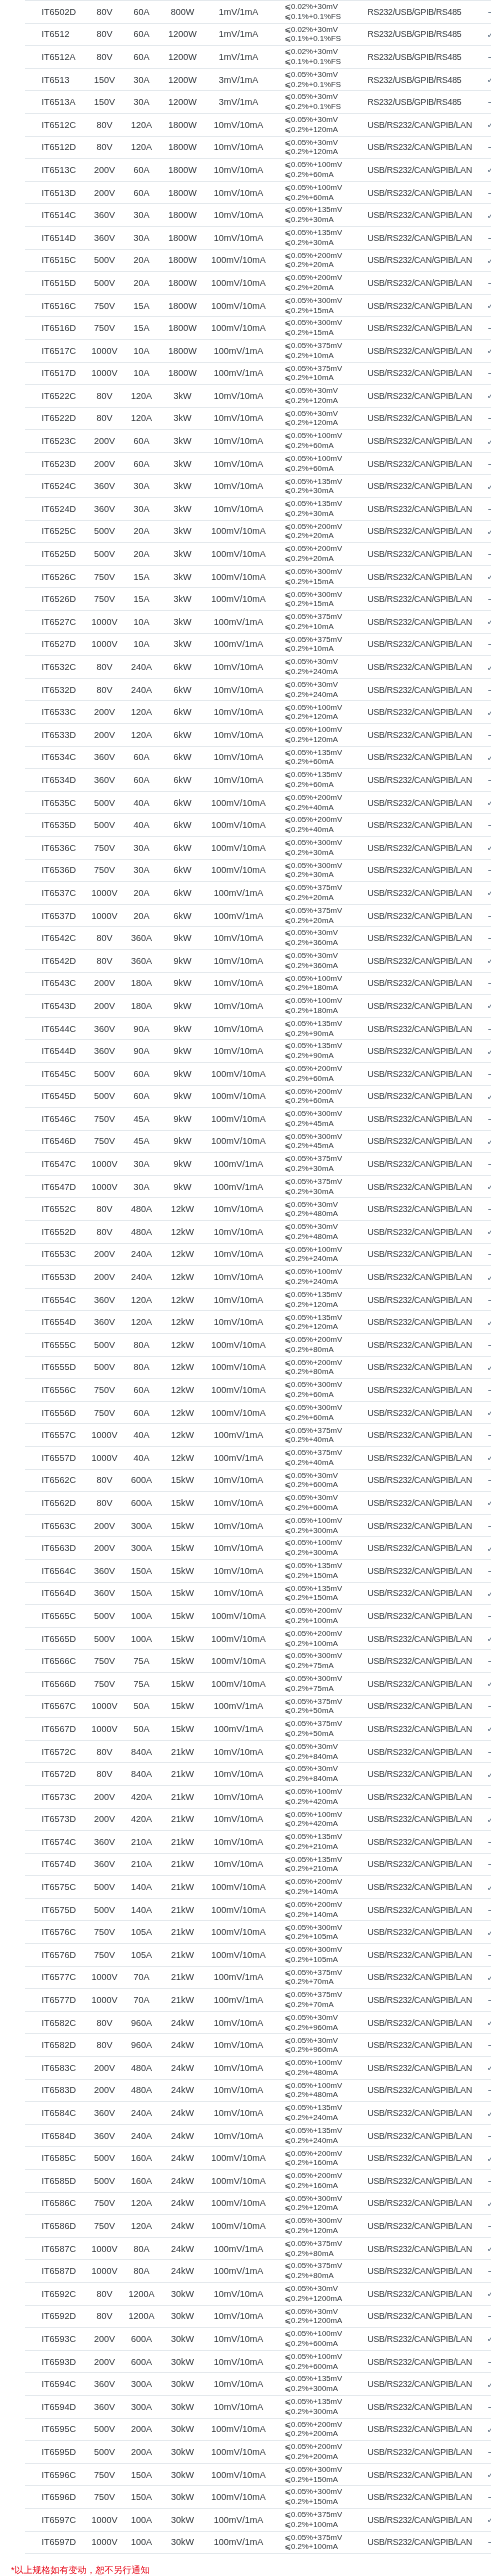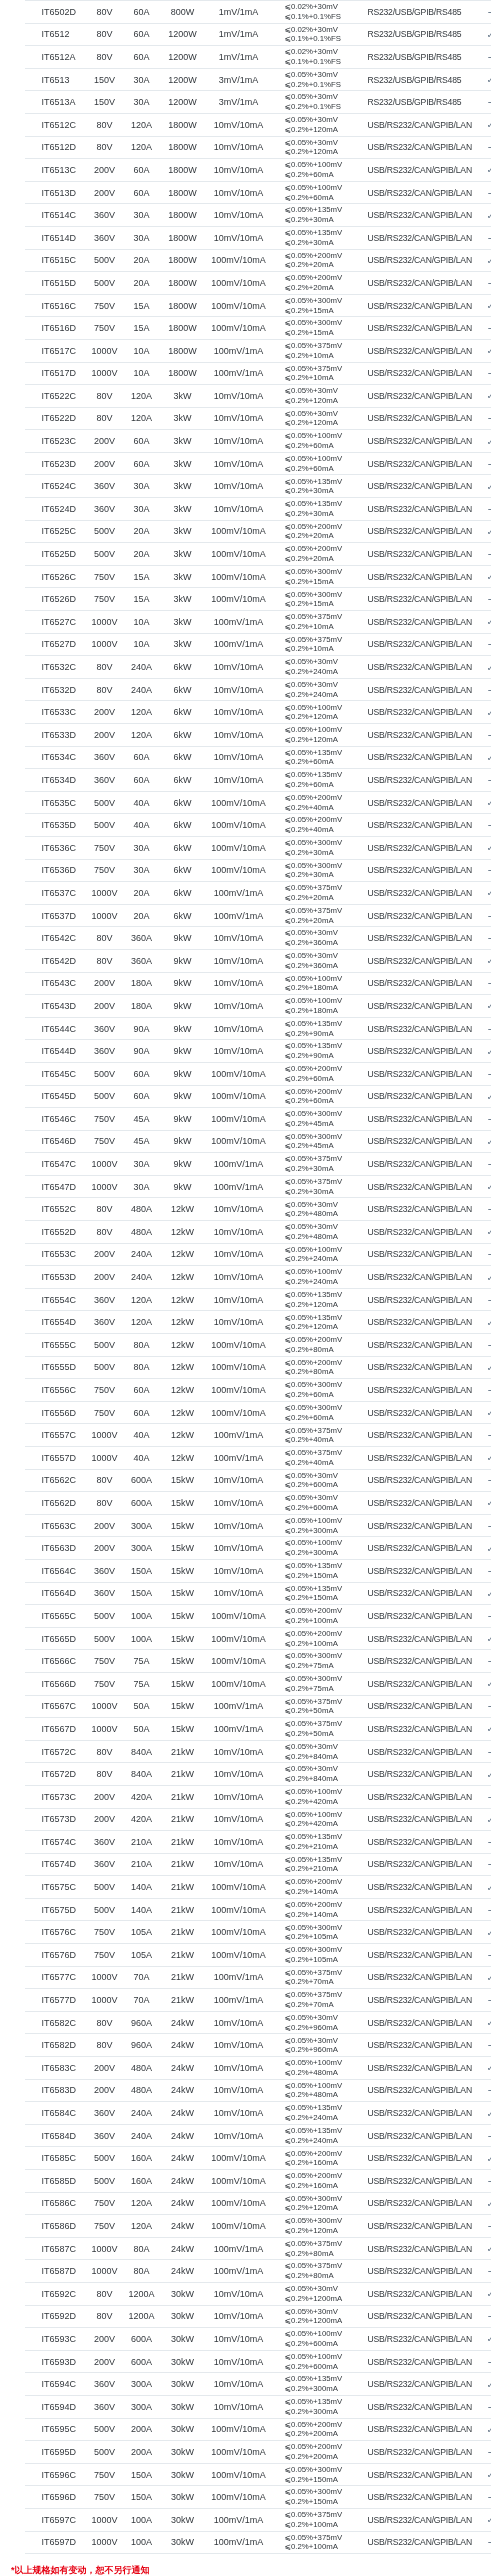--- a/index.html
+++ b/index.html
@@ -40,21 +40,21 @@
     color: #67788a;
     font-size: 9.7px;
   }
   .dash {
     color: #67788a;
     font-weight: 700;
   }
   .footnote {
     padding: 9.7px 0 0 11px;
     font-size: 9px;
-    font-weight: 700;
+    font-weight: 400;
     color: #e60012;
   }
 </style>
 </head>
 <body>
 
 <div class="spec-table">
     <div class="row">
       <div class="c model">IT6502D</div>
       <div class="c volt">80V</div>

